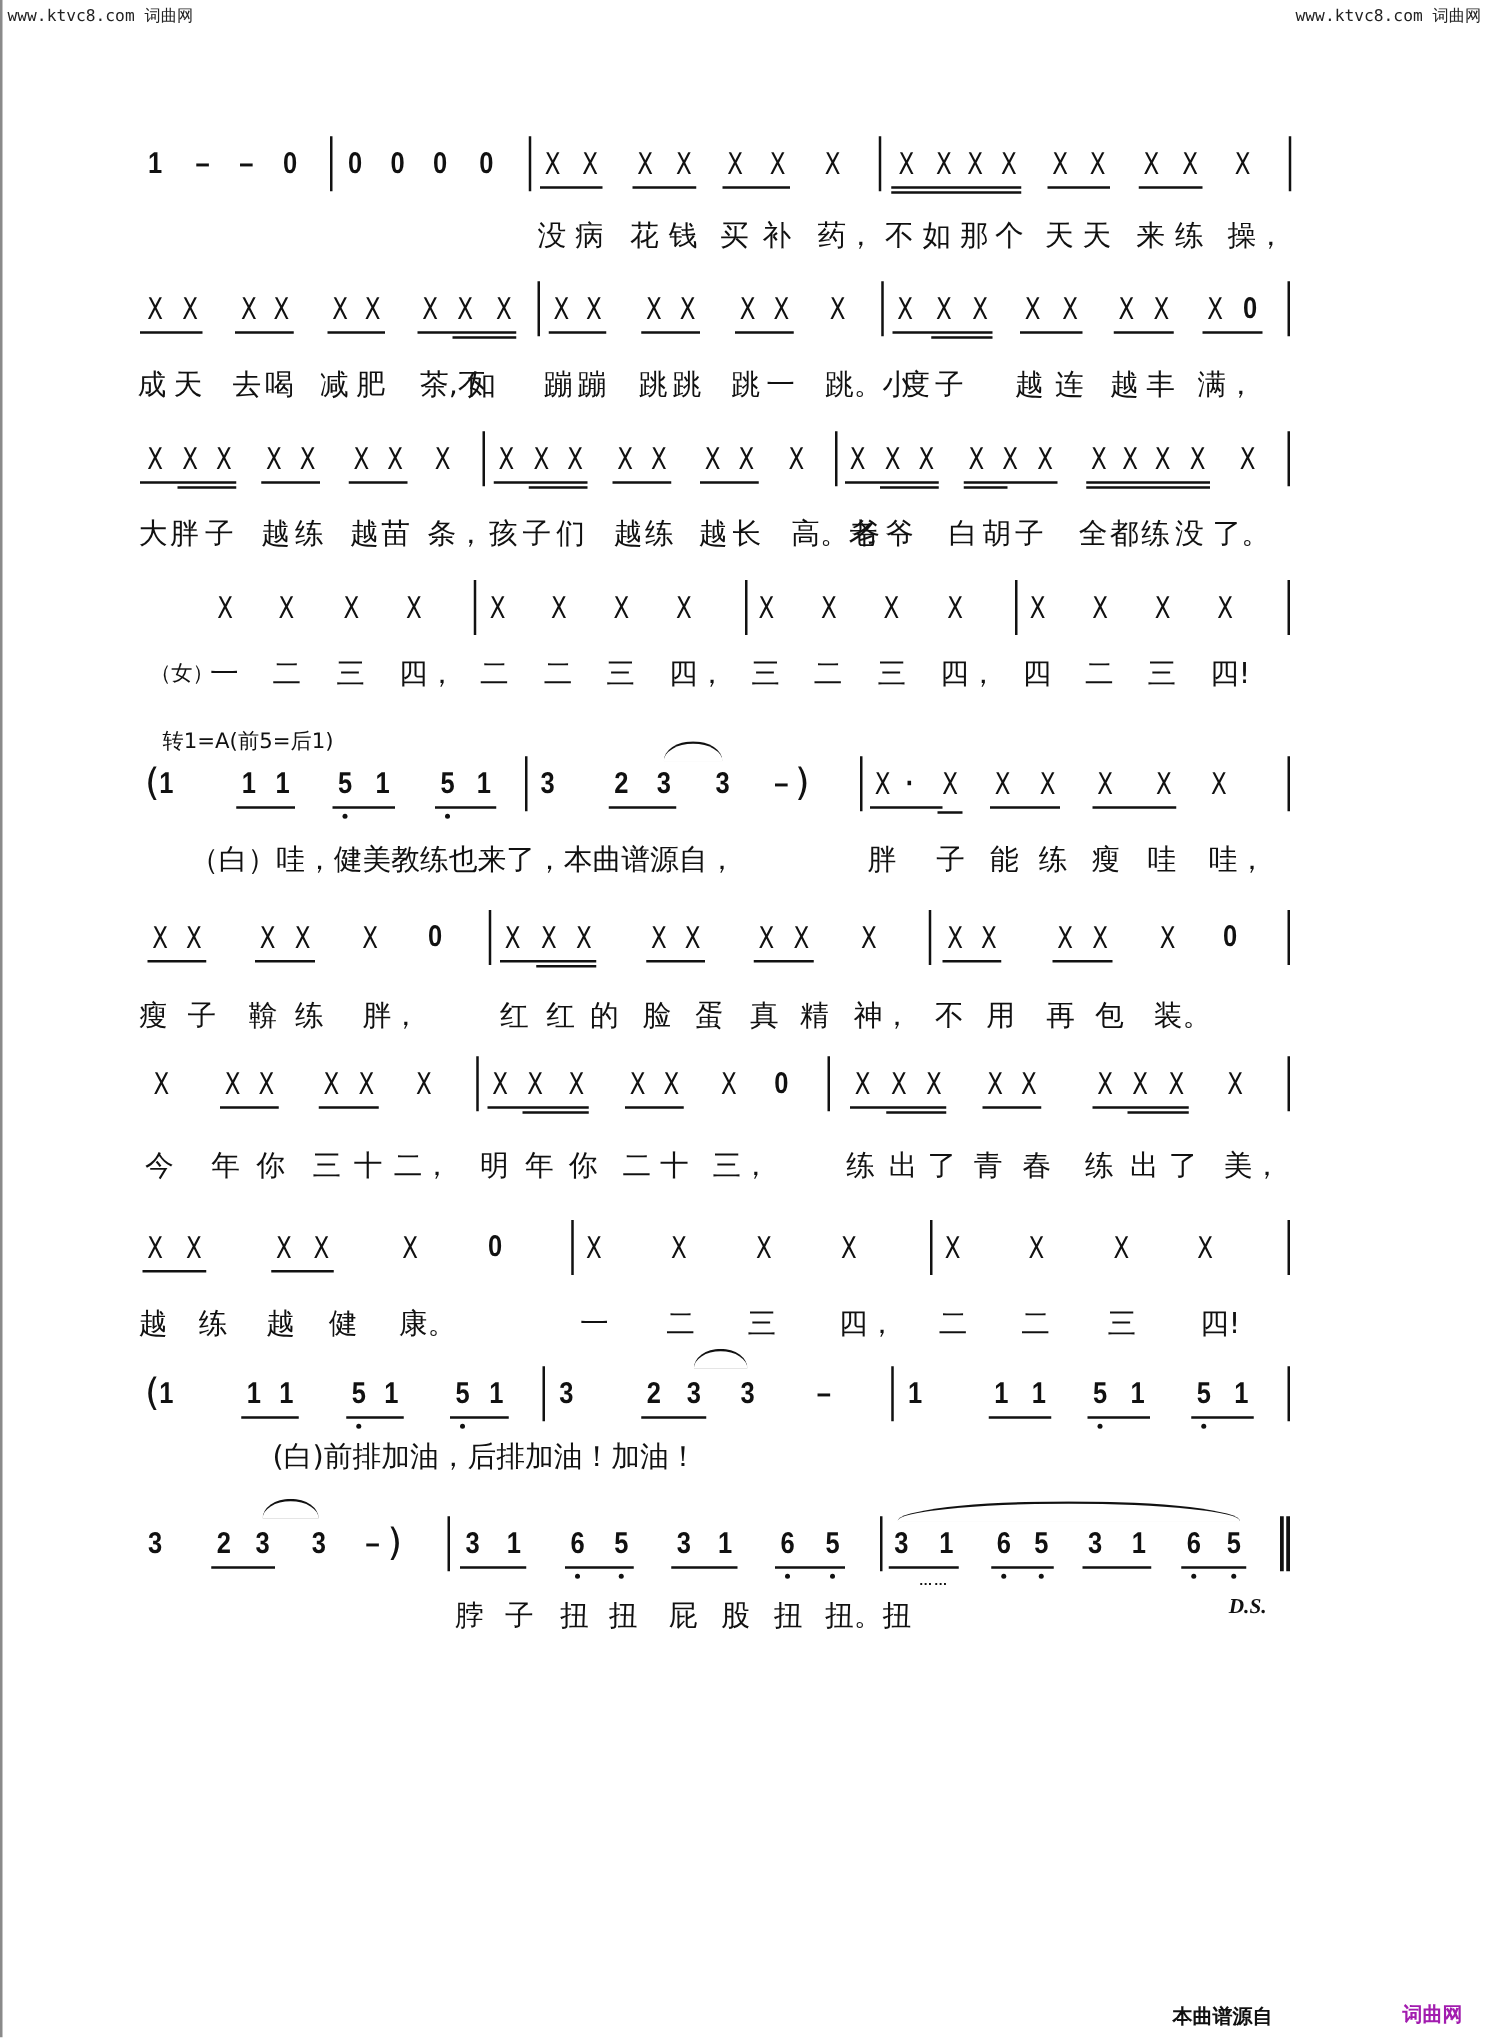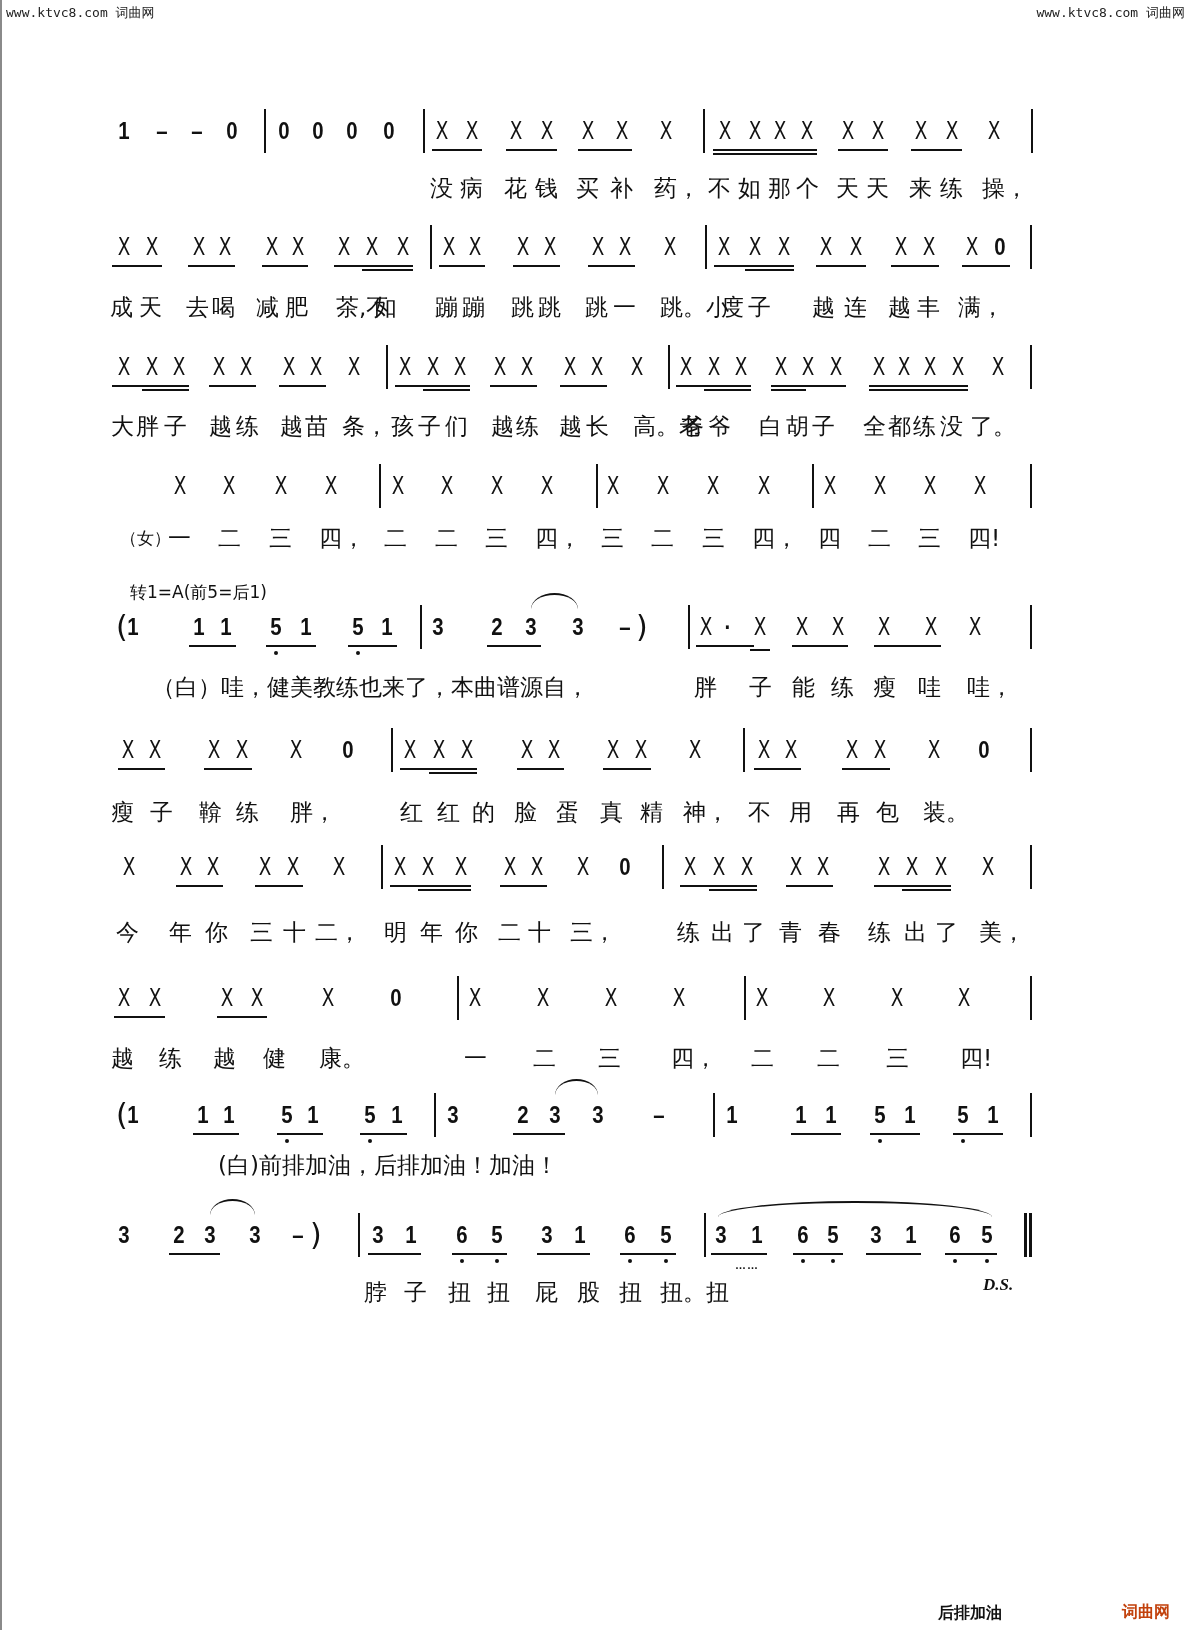--- a/index.html
+++ b/index.html
@@ -530,14 +530,14 @@
     <div class="lyric" style="left: 404px; top: 1277px;">子</div>
     <div class="lyric" style="left: 448px; top: 1277px;">扭</div>
     <div class="lyric" style="left: 487px; top: 1277px;">扭</div>
     <div class="lyric" style="left: 535px; top: 1277px;">屁</div>
     <div class="lyric" style="left: 577px; top: 1277px;">股</div>
     <div class="lyric" style="left: 619px; top: 1277px;">扭</div>
     <div class="lyric" style="left: 660px; top: 1277px;">扭。扭</div>
     <div class="ds" style="left: 983px; top: 1275px;">D.S.</div>
   </div>
 
-<div class="footer-text">后排加油</div>
-<div class="footer-logo" style="color:#c2410c">词曲网</div>
+<div class="footer-text">本曲谱源自</div>
+<div class="footer-logo" style="color:#a21caf">词曲网</div>
 
 </body></html>

